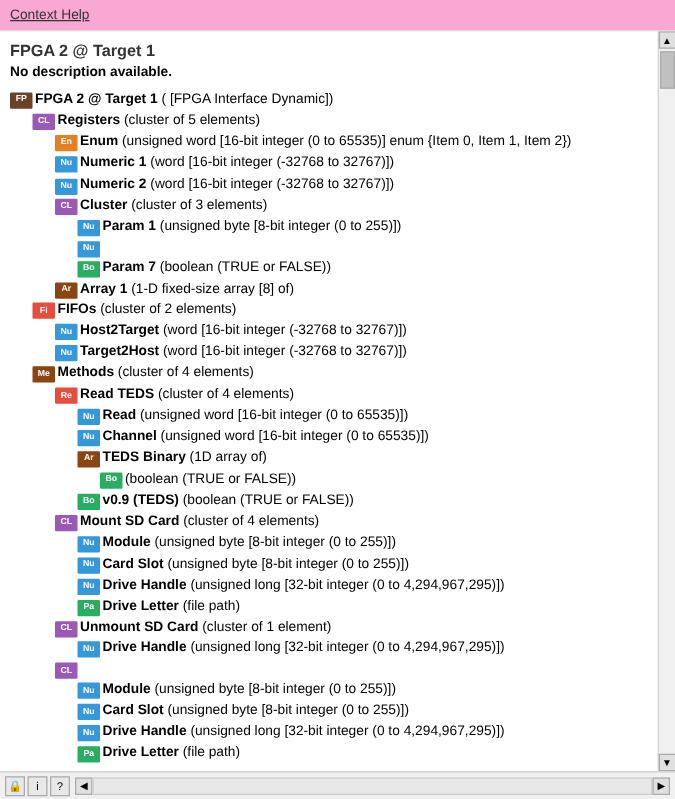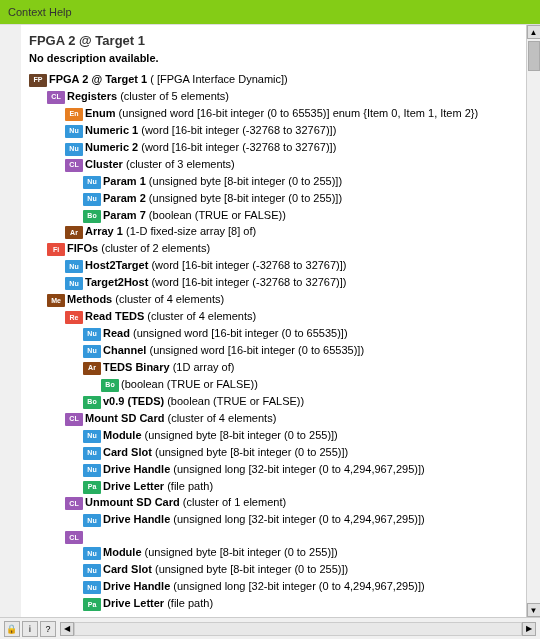--- a/index.html
+++ b/index.html
@@ -7,32 +7,32 @@
       font-family: Arial, sans-serif;
       font-size: 11px;
       background: #f0f0f0;
       width: 540px;
       height: 639px;
       overflow: hidden;
       display: flex;
       flex-direction: column;
     }
     .title-bar {
-      background: #84cc16;
+      background: #f9a8d4;
       padding: 6px 8px;
       font-size: 11px;
       color: #333;
       border-bottom: 1px solid #ddd;
       flex-shrink: 0;
+      text-decoration: underline;
     }
     .main-area {
       display: flex;
       flex: 1;
       overflow: hidden;
-      padding-left: 21px;
     }
     .content-panel {
       flex: 1;
       background: white;
       overflow-y: auto;
       padding: 8px 8px 0 8px;
       position: relative;
     }
     .scrollbar-right {
       width: 14px;
@@ -156,21 +156,20 @@
         <div style="padding-left: 36px; display: flex; align-items: flex-start; margin-bottom: 1px; line-height: 1.45;">
           <span style="display: inline-flex; align-items: center; justify-content: center; width: 18px; height: 13px; background: rgb(155, 89, 182); color: white; font-size: 7px; font-weight: bold; margin-right: 2px; flex-shrink: 0; margin-top: 2px; border-radius: 1px;">CL</span>
           <span style="flex: 1 1 0%; word-break: break-word;"><span style="font-weight: bold;">Cluster</span><span> (cluster of 3 elements)</span></span>
         </div>
         <div style="padding-left: 54px; display: flex; align-items: flex-start; margin-bottom: 1px; line-height: 1.45;">
           <span style="display: inline-flex; align-items: center; justify-content: center; width: 18px; height: 13px; background: rgb(52, 152, 219); color: white; font-size: 7px; font-weight: bold; margin-right: 2px; flex-shrink: 0; margin-top: 2px; border-radius: 1px;">Nu</span>
           <span style="flex: 1 1 0%; word-break: break-word;"><span style="font-weight: bold;">Param 1</span><span> (unsigned byte [8-bit integer (0 to 255)])</span></span>
         </div>
         <div style="padding-left: 54px; display: flex; align-items: flex-start; margin-bottom: 1px; line-height: 1.45;">
           <span style="display: inline-flex; align-items: center; justify-content: center; width: 18px; height: 13px; background: rgb(52, 152, 219); color: white; font-size: 7px; font-weight: bold; margin-right: 2px; flex-shrink: 0; margin-top: 2px; border-radius: 1px;">Nu</span>
-          <span style="flex: 1 1 0%; word-break: break-word;"><span style="font-weight: bold;">Param 2</span><span> (unsigned byte [8-bit integer (0 to 255)])</span></span>
         </div>
         <div style="padding-left: 54px; display: flex; align-items: flex-start; margin-bottom: 1px; line-height: 1.45;">
           <span style="display: inline-flex; align-items: center; justify-content: center; width: 18px; height: 13px; background: rgb(39, 174, 96); color: white; font-size: 7px; font-weight: bold; margin-right: 2px; flex-shrink: 0; margin-top: 2px; border-radius: 1px;">Bo</span>
           <span style="flex: 1 1 0%; word-break: break-word;"><span style="font-weight: bold;">Param 7</span><span> (boolean (TRUE or FALSE))</span></span>
         </div>
         <div style="padding-left: 36px; display: flex; align-items: flex-start; margin-bottom: 1px; line-height: 1.45;">
           <span style="display: inline-flex; align-items: center; justify-content: center; width: 18px; height: 13px; background: rgb(139, 69, 19); color: white; font-size: 7px; font-weight: bold; margin-right: 2px; flex-shrink: 0; margin-top: 2px; border-radius: 1px;">Ar</span>
           <span style="flex: 1 1 0%; word-break: break-word;"><span style="font-weight: bold;">Array 1</span><span> (1-D fixed-size array [8] of)</span></span>
         </div>
         <div style="padding-left: 18px; display: flex; align-items: flex-start; margin-bottom: 1px; line-height: 1.45;">

